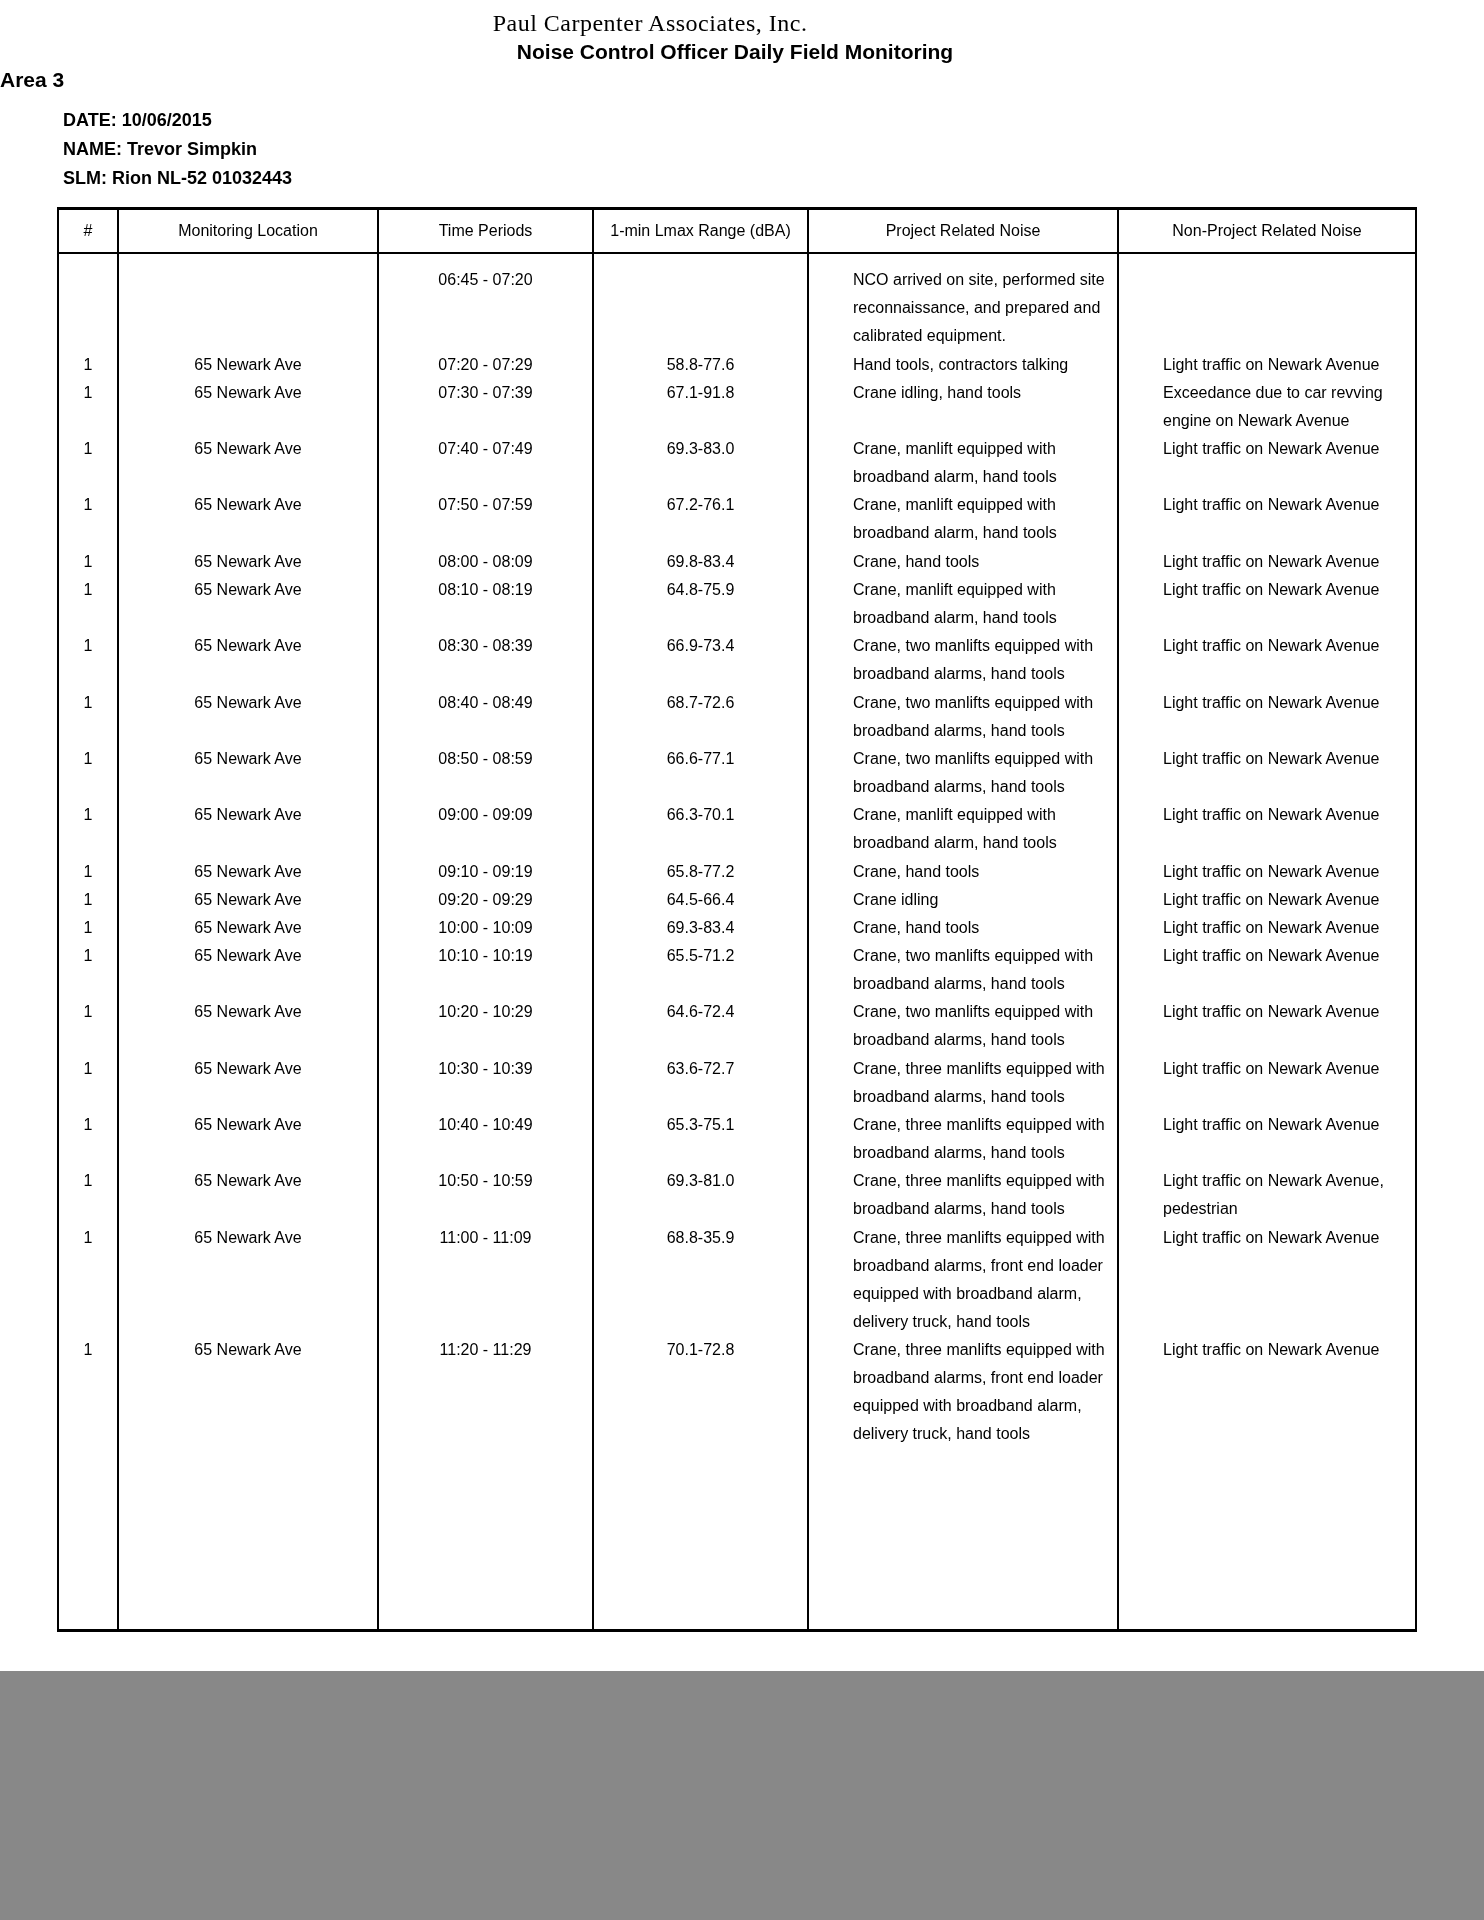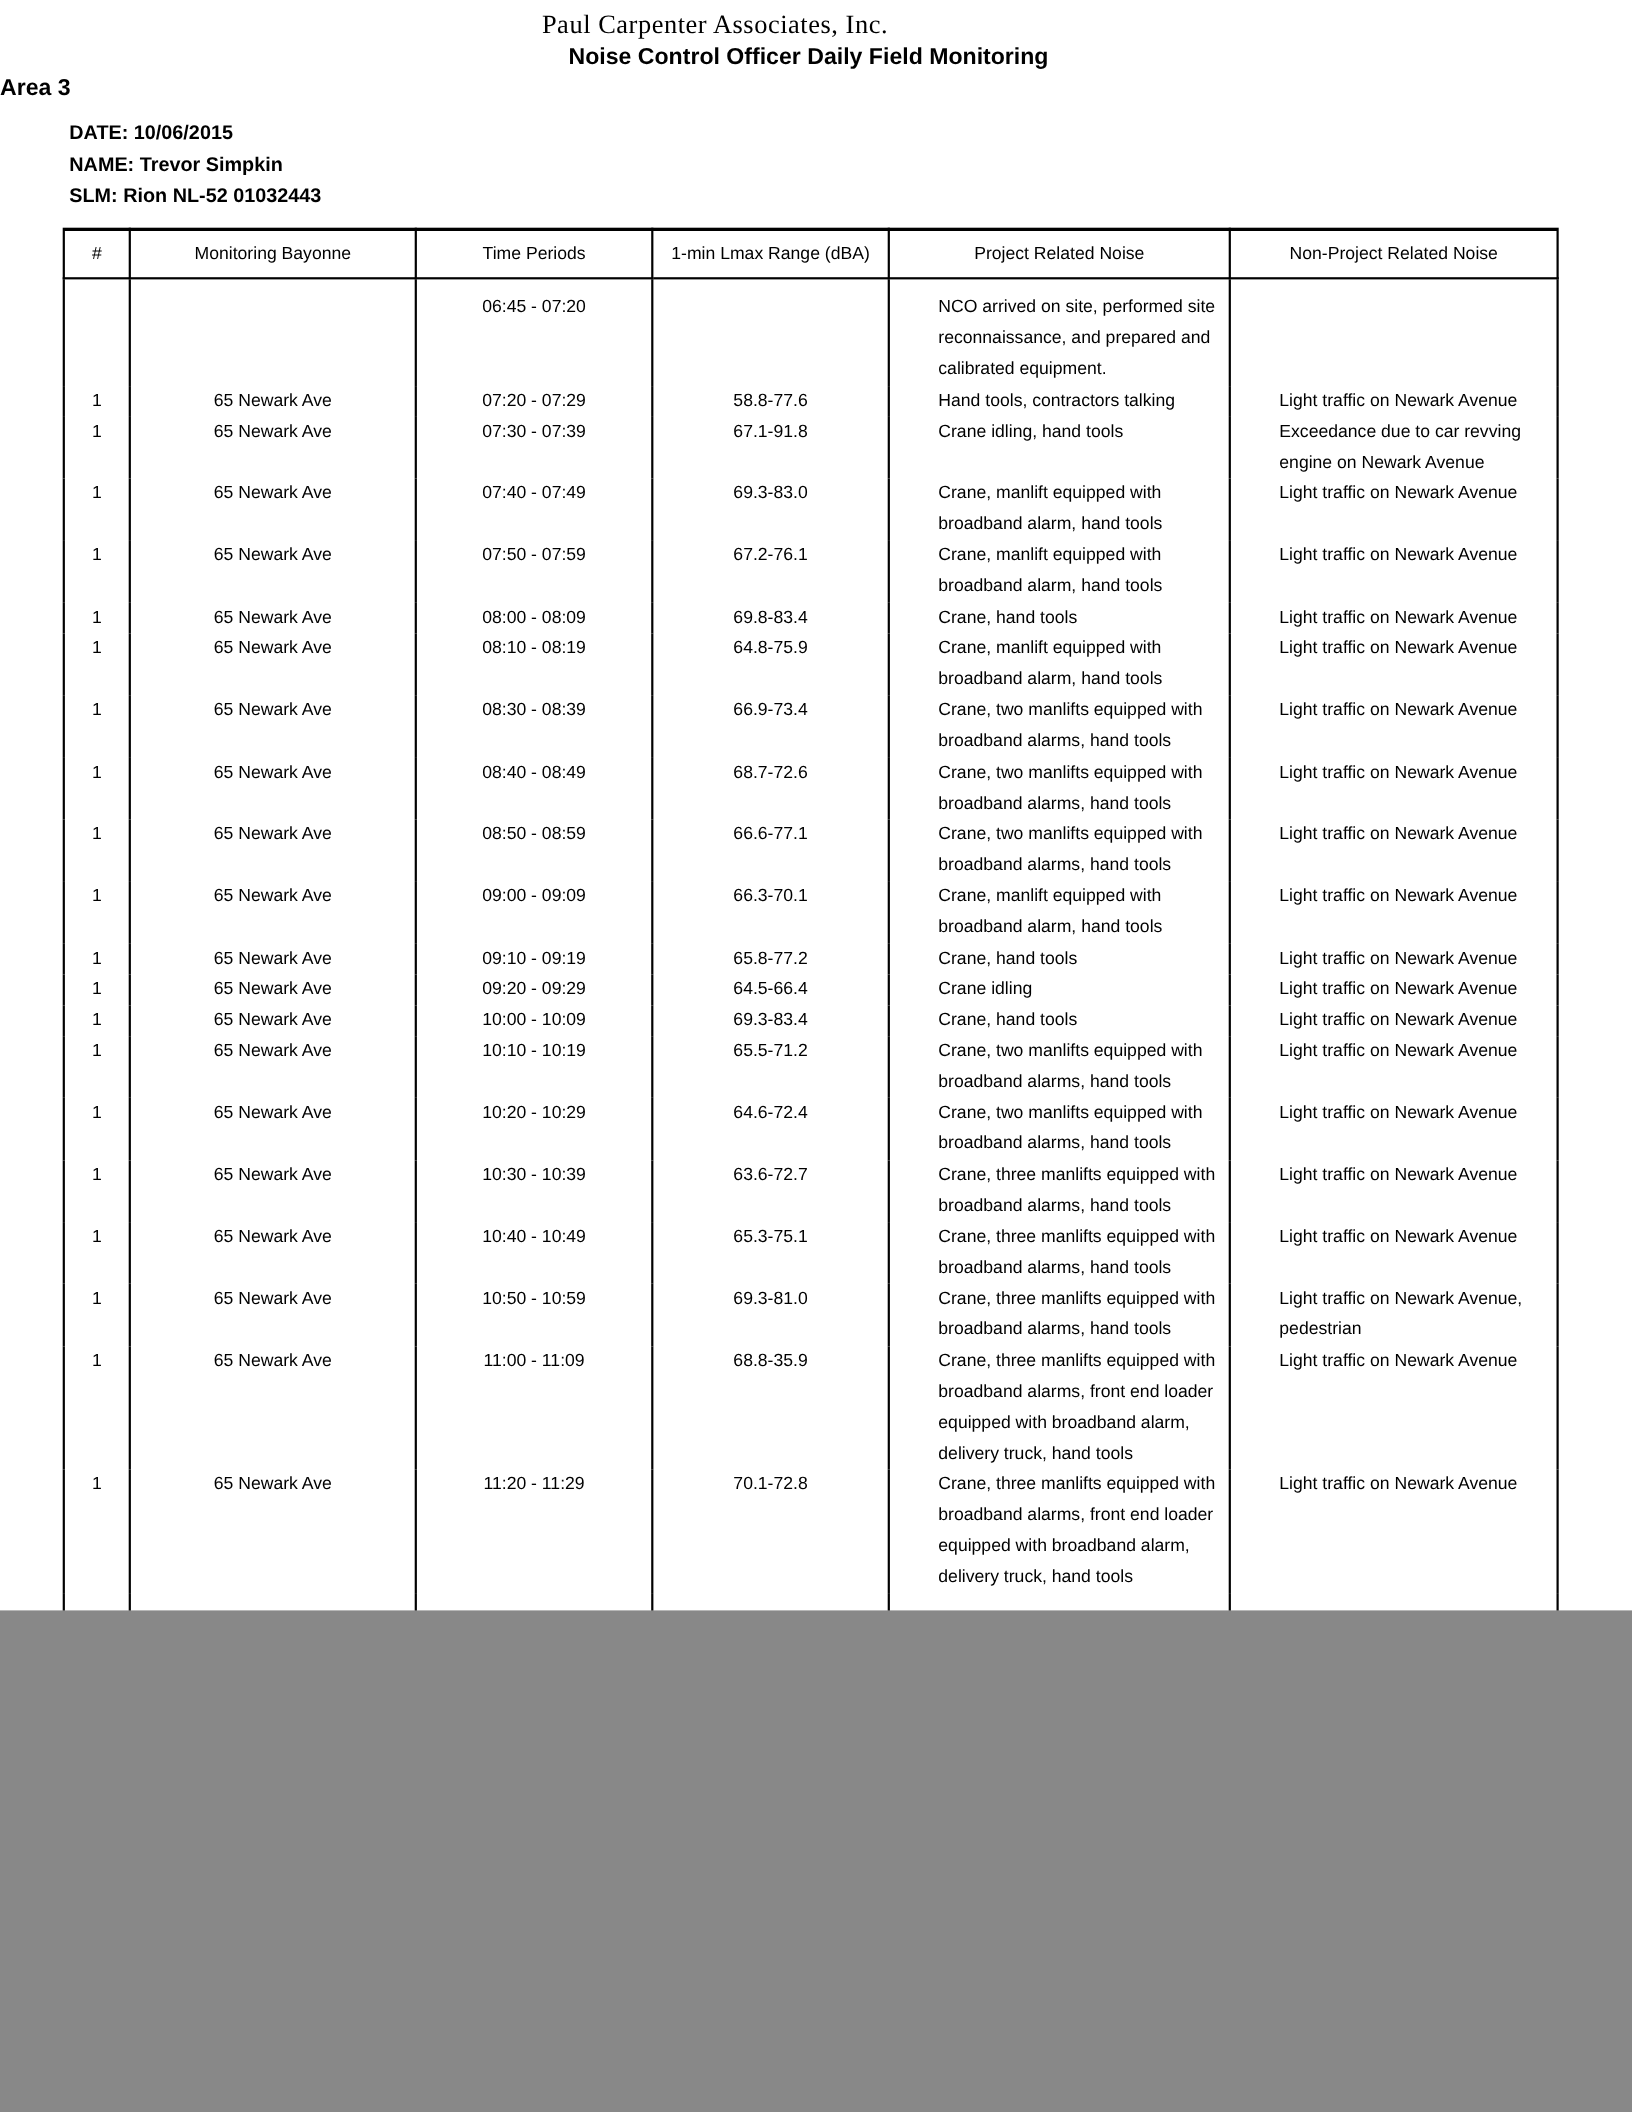--- a/index.html
+++ b/index.html
@@ -4,21 +4,21 @@
 <style>
   html, body { margin: 0; padding: 0; }
   body {
     background: #888;
     font-family: "Liberation Sans", sans-serif;
     color: #000;
   }
   .page {
     position: relative;
     width: 1484px;
-    height: 1464px;
+    height: 1671px;
     background: #ffffff;
     overflow: hidden;
     margin: 0 auto;
   }
   .doc-header { padding-top: 8px; }
   .company {
     width: 1300px;
     text-align: center;
     font-family: "Liberation Serif", serif;
     font-size: 24px;
@@ -111,21 +111,21 @@
       <col class="w-num">
         <col class="w-loc">
         <col class="w-time">
       <col class="w-lmax">
         <col class="w-proj">
         <col class="w-nonproj">
     </colgroup>
     <thead>
       <tr>
         <th>#</th>
-        <th>Monitoring Bayonne</th>
+        <th>Monitoring Location</th>
         <th>Time Periods</th>
         <th>1-min Lmax Range (dBA)</th>
         <th>Project Related Noise</th>
         <th>Non-Project Related Noise</th>
       </tr>
     </thead>
     <tbody id="table-body">
         <tr class="first-row">
           <td class="c"></td>
           <td class="c"></td>

